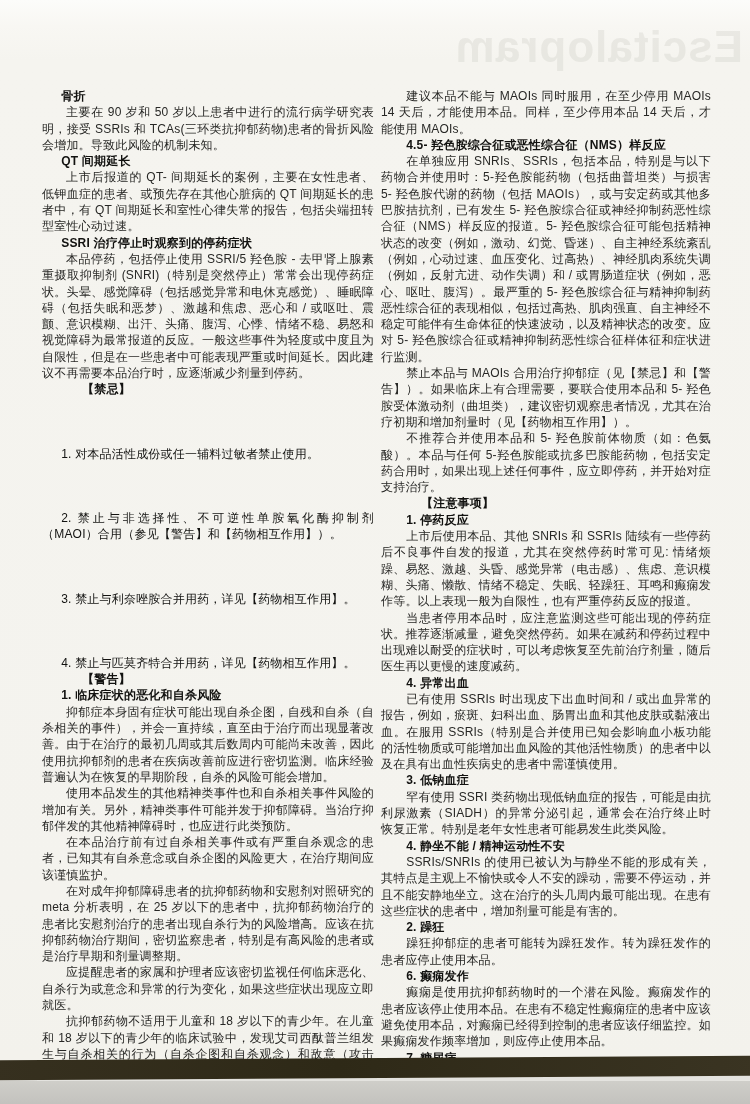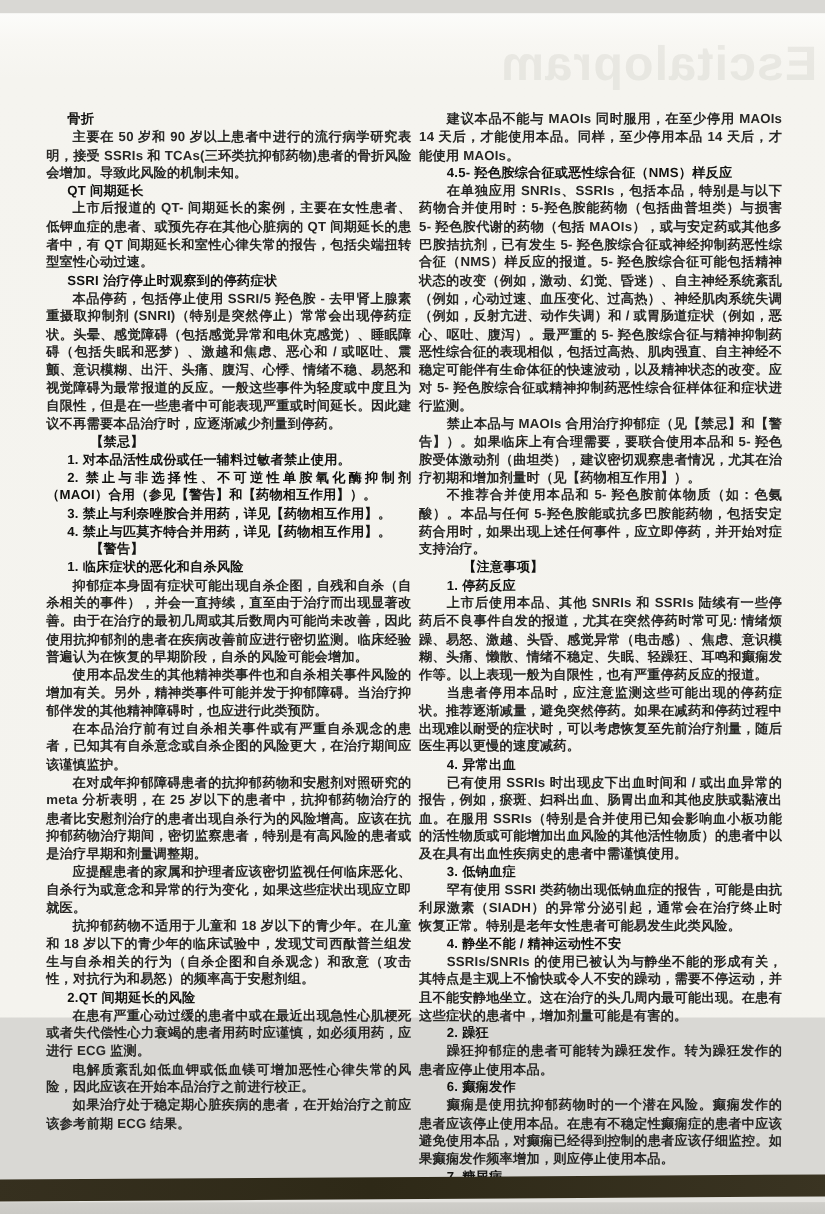--- a/index.html
+++ b/index.html
@@ -3,21 +3,21 @@
 <meta charset="utf-8">
 <style>
   html,body{margin:0;padding:0;}
   body{
     width:750px;height:1104px;
     font-family:"Liberation Sans","DejaVu Sans",sans-serif;
     background:#d9d8d4;
     position:relative;overflow:hidden;
   }
   .scan-page{
-    position:absolute;left:0;top:12px;width:750px;height:913px;
+    position:absolute;left:0;top:0;width:750px;height:1104px;
     background:
       linear-gradient(180deg,#fcfcfa 0px,#f8f7f3 26px,#f5f4ef 60px,#f4f3ee 900px,#f3f2ec 1056px);
   }
   
   .bleedthrough{
     position:absolute;top:22px;left:408px;width:335px;
     transform:scaleX(-1);
     color:rgba(170,170,162,0.18);
     font-size:44px;font-weight:bold;letter-spacing:1px;
     white-space:nowrap;
@@ -40,37 +40,37 @@
   }
   .col{
     position:absolute;top:88px;
     font-size:12px;line-height:16.3px;
     color:#272725;
     text-align:justify;
     letter-spacing:0.2px;
   }
   .col-left{left:42px;width:332px;}
   .col-right{left:381px;width:330px;}
-  .blk{margin:0;font-weight:bold;}
+  .blk{margin:0;}
   .blk-para{text-indent:2em;}
   .blk-head{text-indent:1.6em;font-weight:bold;color:#121210;}
-  .blk-bolditem{text-indent:1.6em;font-weight:bold;color:#121210;}
+  .blk-bolditem{text-indent:1.6em;font-weight:normal;color:#121210;margin-top:48px;}
   .blk-section{text-indent:0;font-weight:bold;color:#121210;margin-left:40px;}
   .col-right .blk-para,.col-right .blk-head{text-indent:2.1em;}
 </style>
 </head>
 <body>
 
 <div class="scan-page">
 
   <div class="bleedthrough">Escitalopram</div>
 
   <div class="col col-left">
       <div class="blk blk-head">骨折</div>
-      <div class="blk blk-para">主要在 50 岁和 90 岁以上患者中进行的流行病学研究表明，接受 SSRIs 和 TCAs(三环类抗抑郁药物)患者的骨折风险会增加。导致此风险的机制未知。</div>
+      <div class="blk blk-para">主要在 90 岁和 50 岁以上患者中进行的流行病学研究表明，接受 SSRIs 和 TCAs(三环类抗抑郁药物)患者的骨折风险会增加。导致此风险的机制未知。</div>
       <div class="blk blk-head">QT 间期延长</div>
       <div class="blk blk-para">上市后报道的 QT- 间期延长的案例，主要在女性患者、低钾血症的患者、或预先存在其他心脏病的 QT 间期延长的患者中，有 QT 间期延长和室性心律失常的报告，包括尖端扭转型室性心动过速。</div>
       <div class="blk blk-head">SSRI 治疗停止时观察到的停药症状</div>
       <div class="blk blk-para">本品停药，包括停止使用 SSRI/5 羟色胺 - 去甲肾上腺素重摄取抑制剂 (SNRI)（特别是突然停止）常常会出现停药症状。头晕、感觉障碍（包括感觉异常和电休克感觉）、睡眠障碍（包括失眠和恶梦）、激越和焦虑、恶心和 / 或呕吐、震颤、意识模糊、出汗、头痛、腹泻、心悸、情绪不稳、易怒和视觉障碍为最常报道的反应。一般这些事件为轻度或中度且为自限性，但是在一些患者中可能表现严重或时间延长。因此建议不再需要本品治疗时，应逐渐减少剂量到停药。</div>
       <div class="blk blk-section">【禁忌】</div>
       <div class="blk blk-bolditem">1. 对本品活性成份或任一辅料过敏者禁止使用。</div>
       <div class="blk blk-bolditem">2. 禁止与非选择性、不可逆性单胺氧化酶抑制剂（MAOI）合用（参见【警告】和【药物相互作用】）。</div>
       <div class="blk blk-bolditem">3. 禁止与利奈唑胺合并用药，详见【药物相互作用】。</div>
       <div class="blk blk-bolditem">4. 禁止与匹莫齐特合并用药，详见【药物相互作用】。</div>
       <div class="blk blk-section">【警告】</div>

